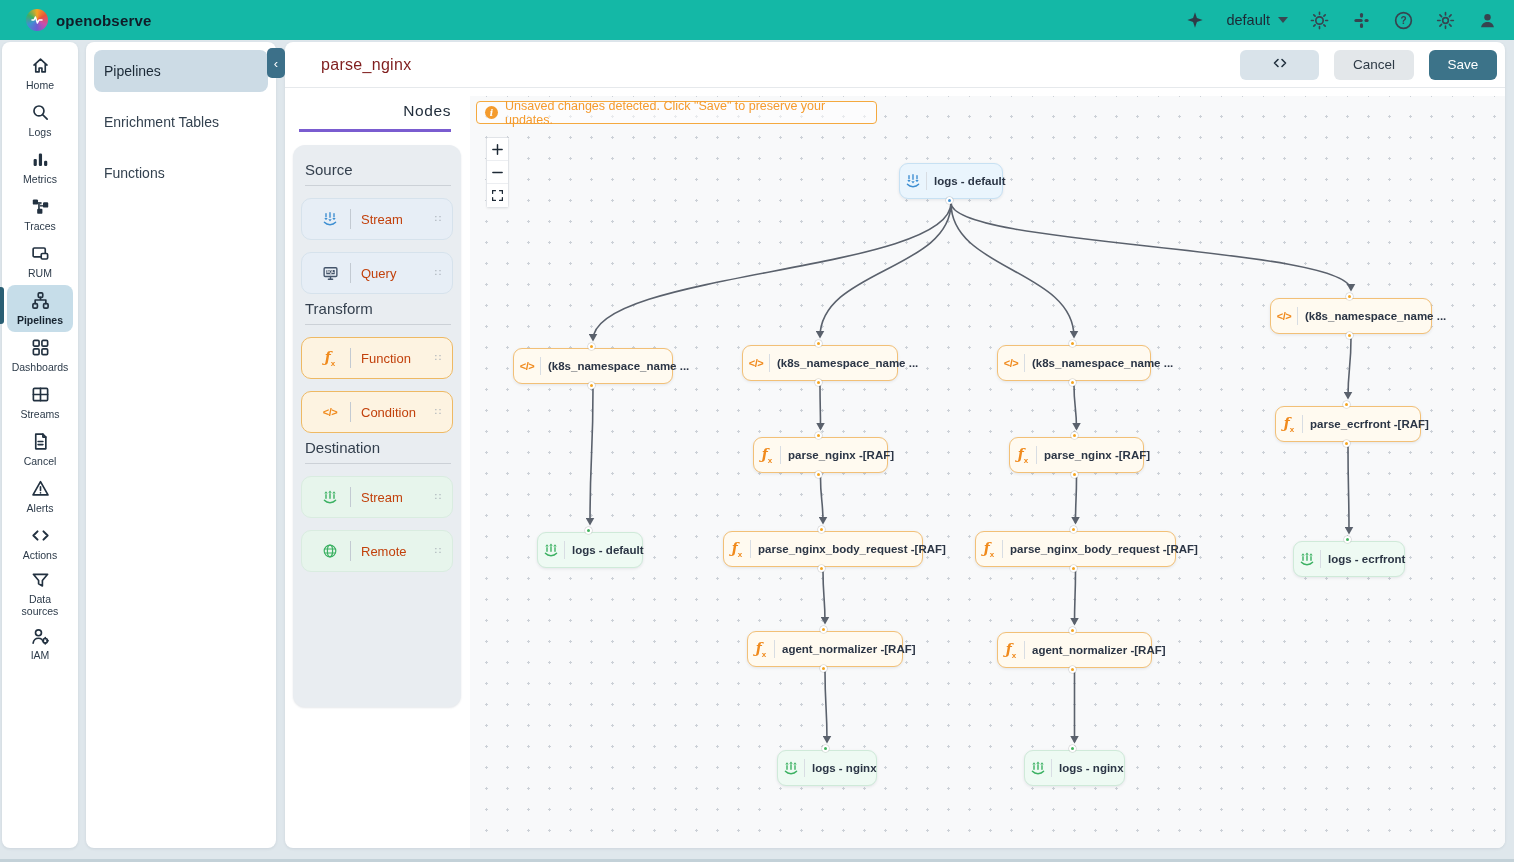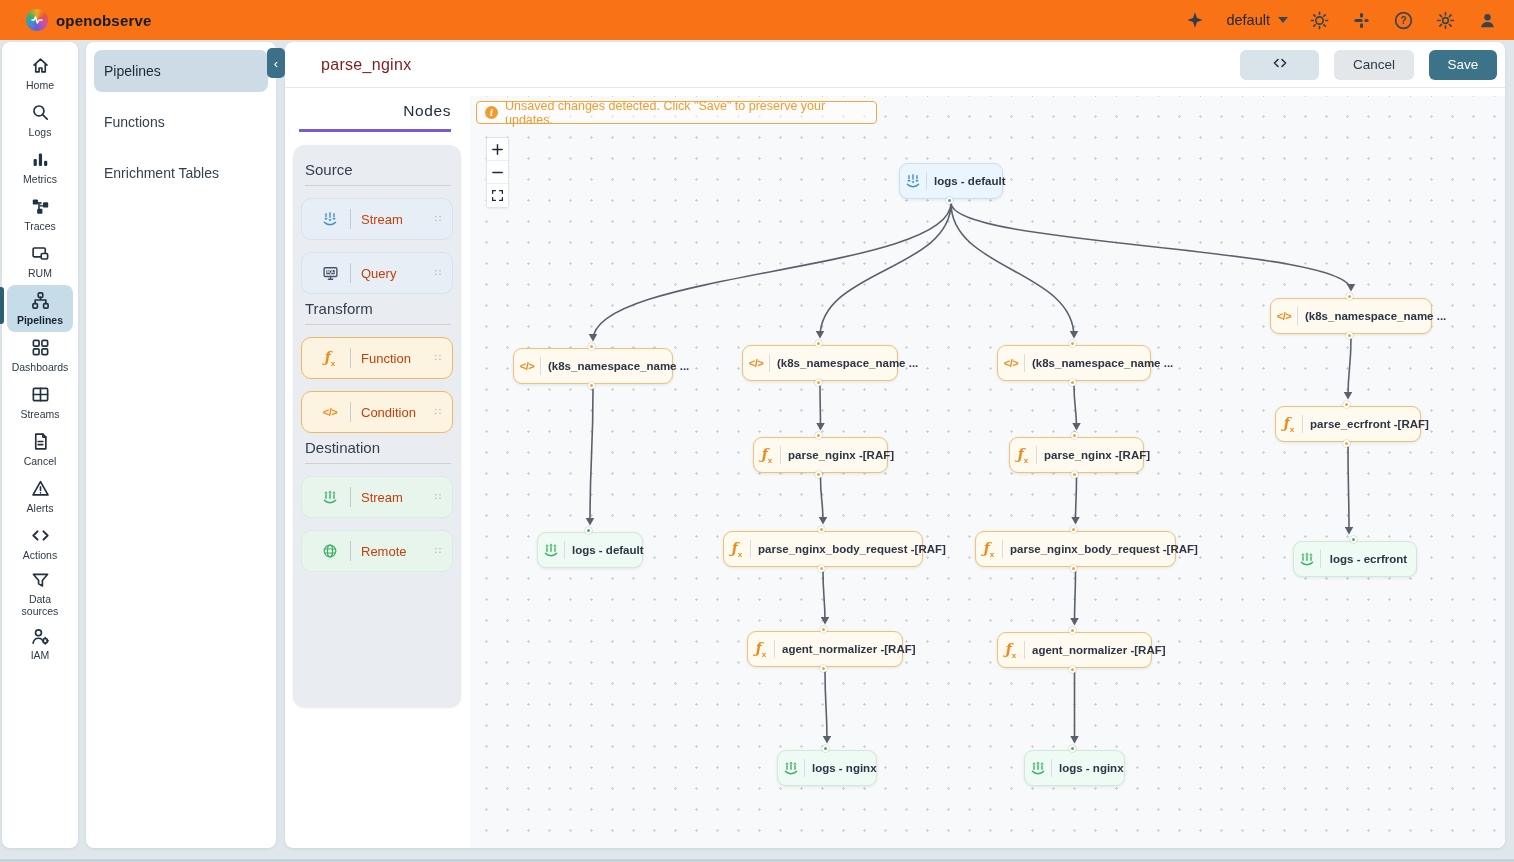--- a/index.html
+++ b/index.html
@@ -6,21 +6,21 @@
   html,body { width:1514px; height:862px; overflow:hidden; }
   body {
     font-family:"Liberation Sans", sans-serif;
     background:#dfe7ec;
     color:#24313f;
     position:relative;
   }
   
   .top-header{
     position:absolute; left:0; top:0; width:1514px; height:40px;
-    background:#f97316; display:flex; align-items:center; justify-content:space-between;
+    background:#14b8a6; display:flex; align-items:center; justify-content:space-between;
     padding:0 16px 0 26px; z-index:20;
   }
   .brand{display:flex;align-items:center;gap:8px;}
   .logo{
     width:22px;height:22px;border-radius:50%;
     background:conic-gradient(#f5a623,#e8533a,#c94fae,#6c5dd3,#3f8fd2,#3cb163,#f5a623);
     display:flex;align-items:center;justify-content:center;
   }
   .logo svg{background:transparent;}
   .brand-text{font-size:15px;font-weight:700;color:#101c28;letter-spacing:.2px;}
@@ -342,22 +342,22 @@
         </svg>
       </span>
       <span class="s-label">IAM</span>
     </div>
   </nav>
 <div class="active-edge"></div>
 
 <aside class="subnav" id="subnav">
   <button class="collapse-btn">‹</button>
 <div class="subnav-item active">Pipelines</div>
+    <div class="subnav-item">Enrichment Tables</div>
     <div class="subnav-item">Functions</div>
-    <div class="subnav-item">Enrichment Tables</div>
   </aside>
 
 <main class="editor-card">
   <div class="editor-header">
     <h1 class="page-title">parse_nginx</h1>
     <div class="editor-actions">
       <button class="btn btn-code">
         <span>
           <svg width="16" height="16" viewBox="0 0 16 16" fill="none" stroke="#22313f" stroke-width="1.6" stroke-linecap="round" stroke-linejoin="round">
               <path d="M6 4.5L2.5 8 6 11.5M10 4.5L13.5 8 10 11.5"></path>
@@ -600,21 +600,21 @@
       </div>
       <div class="gnode n-function" style="left: 505px; top: 435px; width: 201px;">
         <span class="port in" style="background:#f5a623"></span>
         <span class="port out" style="background:#f5a623"></span>
         <span class="g-icon">
           <span class="fx">ƒ<sub>x</sub></span>
         </span>
         <span class="g-sep"></span>
         <span class="g-label">parse_nginx_body_request -[RAF]</span>
       </div>
-      <div class="gnode n-stream-dest" style="left: 823px; top: 445px; width: 124px;">
+      <div class="gnode n-stream-dest" style="left: 823px; top: 445px; width: 112px;">
         <span class="port in" style="background:#43b45f"></span>
         <span class="g-icon">
           <svg width="16" height="16" viewBox="0 0 16 16">
             <g stroke="currentColor" stroke-width="1.4" fill="none" stroke-linecap="round">
               <path d="M4 5.8v3.4M8 4.8v4.4M12 5.8v3.4"></path>
             </g>
             <g fill="currentColor">
               <path d="M4 2.2L5.7 4.5H2.3zM8 1.4l1.7 2.3H6.3zM12 2.2l1.7 2.3h-3.4z"></path>
             </g>
             <path d="M2.4 11.3c1.5 1.7 3.1 2.4 5.6 2.4s4.1-.7 5.6-2.4" stroke="currentColor" stroke-width="1.4" fill="none" stroke-linecap="round"></path>

